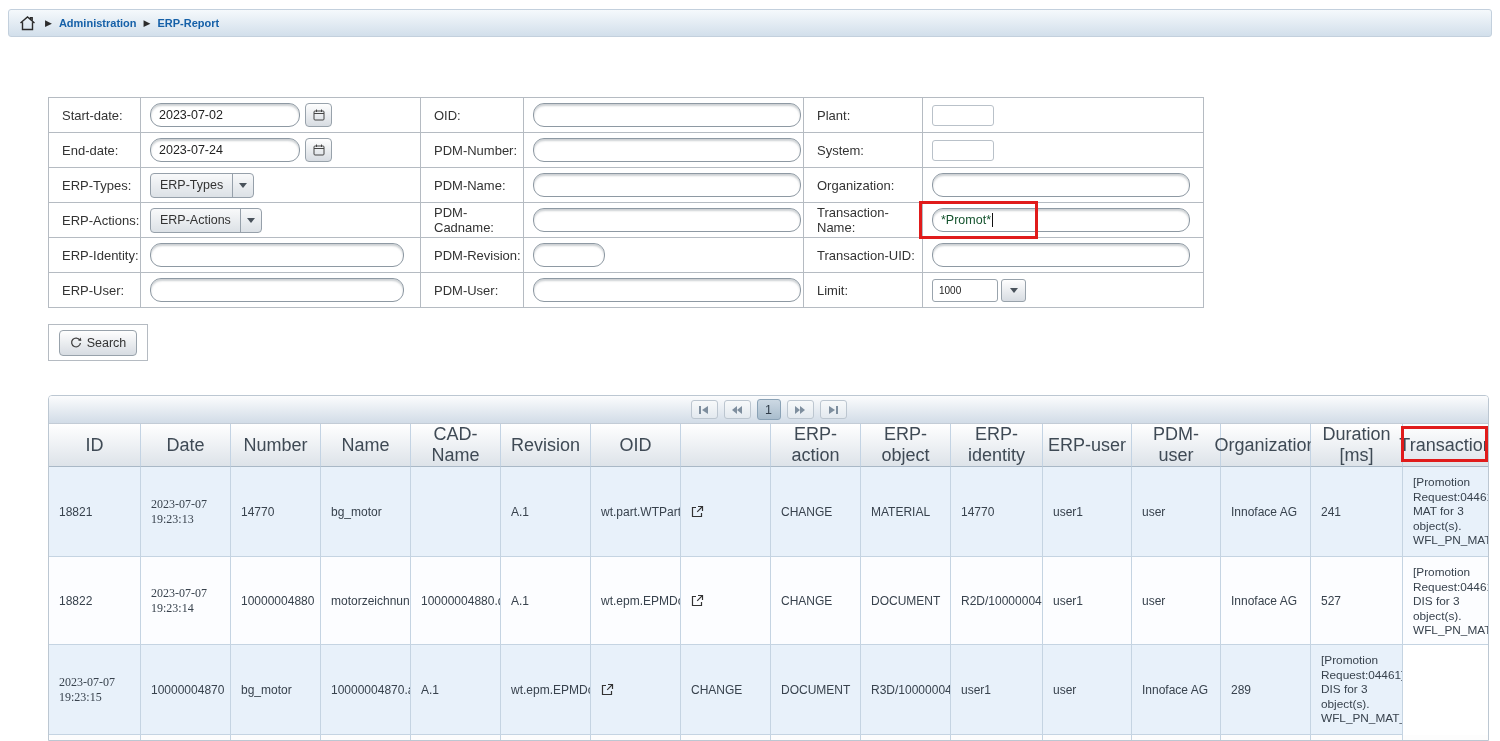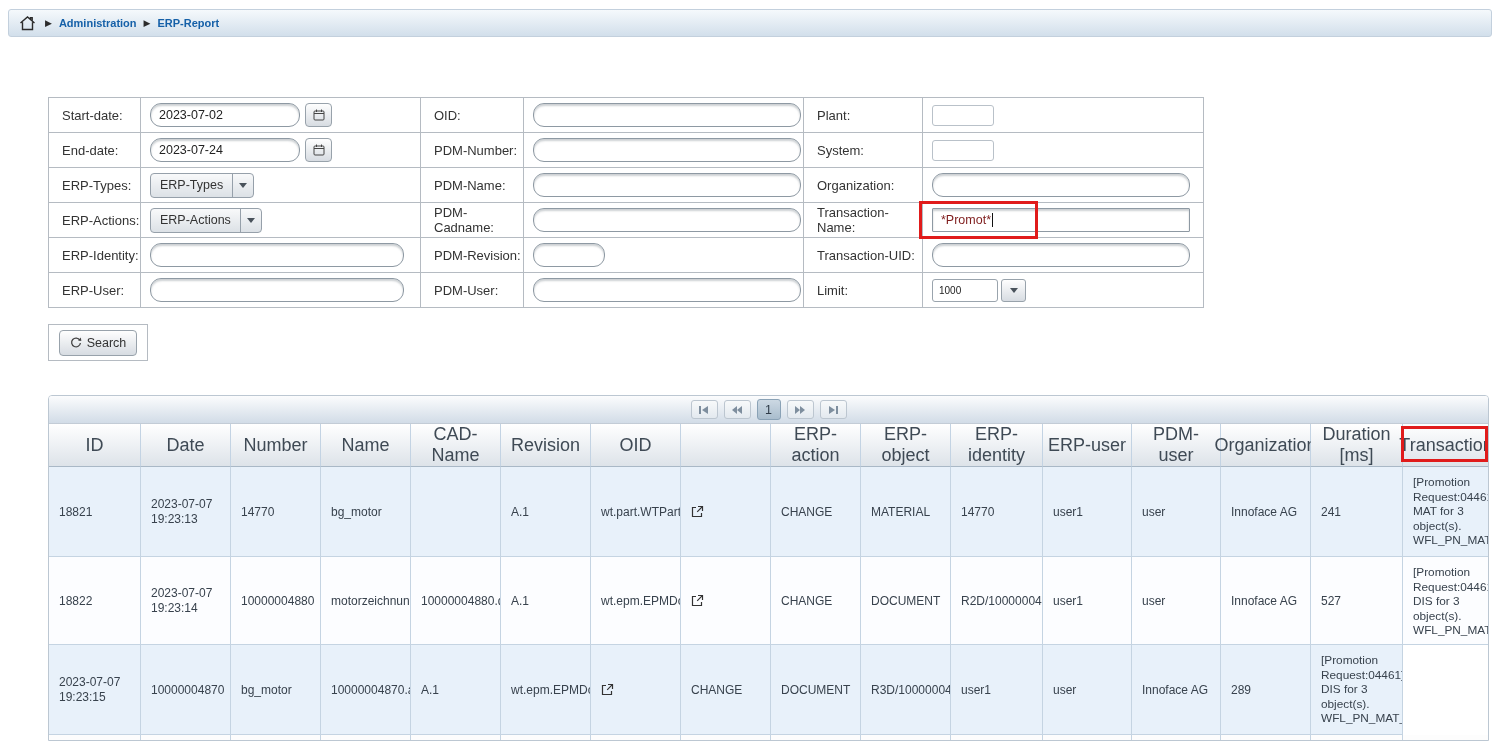--- a/index.html
+++ b/index.html
@@ -24,22 +24,22 @@
   .flabel { padding-left:13px; font-size:13px; color:#333; }
   .finput { padding-left:9px; }
   .tb { height:24px; border:1px solid #8e99a3; border-radius:11px; background:#fff;
     box-shadow:inset 0 2px 2px rgba(110,120,130,.35); padding:0 8px; font:12.5px "Liberation Sans",sans-serif; color:#222; }
   .tb.w-date { width:150px; }
   .tb.w-wide { width:254px; }
   .tb.w-mid  { width:268px; }
   .tb.w-rev  { width:72px; }
   .tb.w-org  { width:258px; }
   .tb-small { height:21px; width:62px; border:1px solid #b9c1c9; border-radius:3px; background:#fff; padding:0 5px; font:12px "Liberation Sans",sans-serif; }
-  .fake-input { height:24px; width:258px; border:1px solid #8e99a3; border-radius:1px; background:#fff;
-    box-shadow:inset 0 2px 2px rgba(110,120,130,.35); padding:0 8px; font-size:12.5px; color:#7f1d1d;
+  .fake-input { height:24px; width:258px; border:1px solid #8e99a3; border-radius:11px; background:#fff;
+    box-shadow:inset 0 2px 2px rgba(110,120,130,.35); padding:0 8px; font-size:12.5px; color:#14532d;
     display:flex; align-items:center; }
   .caret { display:inline-block; width:1px; height:14px; background:#111; margin-left:1px; }
   .btn { display:inline-flex; align-items:center; justify-content:center;
     background:linear-gradient(#fefefe,#d7dce2); border:1px solid #98a2ab; border-radius:4px; cursor:pointer; }
   .cal-btn { width:27px; height:24px; margin-left:5px; }
   .dd { display:inline-flex; align-items:center; height:25px; border:1px solid #96a0aa; border-radius:4px;
     background:linear-gradient(#f8f9fa,#dce1e6); cursor:pointer; }
   .dd-label { padding:0 9px; font-size:12.5px; color:#333; }
   .dd-trig { width:21px; height:100%; border-left:1px solid #96a0aa; display:flex; align-items:center; justify-content:center; }
   .tri-down { width:0; height:0; border-left:4px solid transparent; border-right:4px solid transparent; border-top:5px solid #49525b; }
@@ -66,21 +66,21 @@
   .grid { display:grid; grid-template-columns:92px 90px 90px 90px 90px 90px 90px 90px 90px 90px 92px 89px 89px 90px 92px 87px; }
   .hcell { height:43px; background:linear-gradient(#ffffff,#dde3e9); border-right:1px solid #c3d3e3; border-bottom:1px solid #a9b8c6;
     display:flex; align-items:center; justify-content:center; text-align:center;
     font-size:18px; color:#3f4a55; padding:0 4px; }
   .c { border-right:1px solid #c5d4e2; border-bottom:1px solid #c5d4e2; overflow:hidden;
     display:flex; align-items:center; padding:4px 6px 4px 10px; font-size:12px; color:#38424d; white-space:nowrap; }
   .r-odd  .c { background:#e8f1fa; height:90px; }
   .r-even .c { background:#fcfdff; height:88px; }
   .r-last .c { background:#e8f1fa; height:90px; }
   .r-next .c { background:#fdfdfd; height:40px; }
-  .c.wrap { white-space:normal; line-height:15px; }
+  .c.wrap { white-space:normal; line-height:15px;font-family:Liberation Serif, serif; }
   .c.txn { white-space:normal; align-items:flex-start; padding-top:8px; line-height:14.5px; font-size:11.8px; }
   .link-cell { cursor:pointer; }
 
   .redbox { position:absolute; border:3px solid #e01b1b; background:transparent; pointer-events:none; }
   .rb-form { left:919px; top:201px; width:119px; height:38px; }
   .rb-col  { left:1401px; top:426px; width:87px; height:36px; }
 </style>
 </head>
 <body>
 

